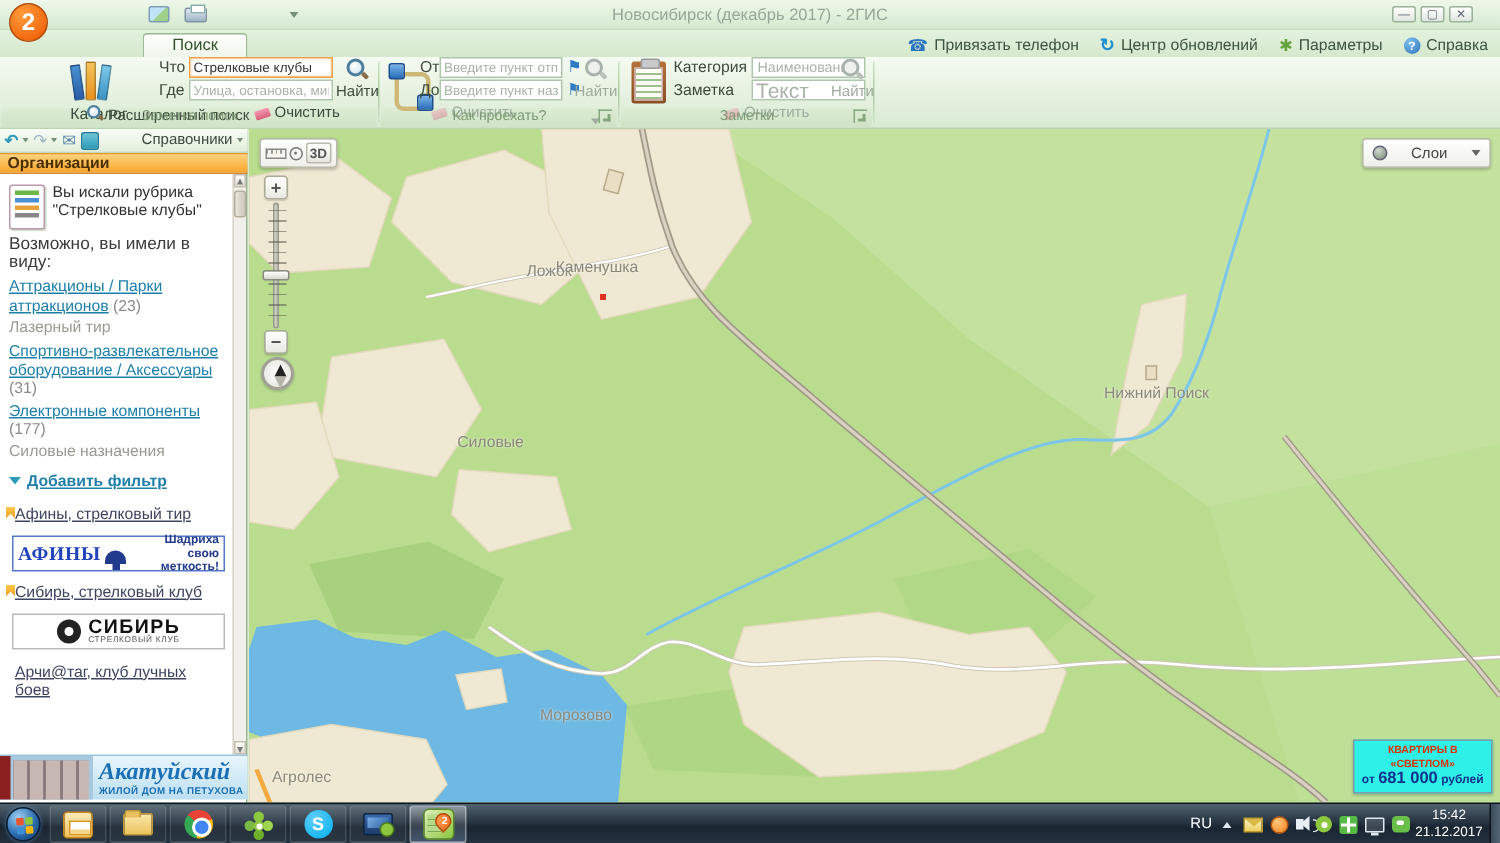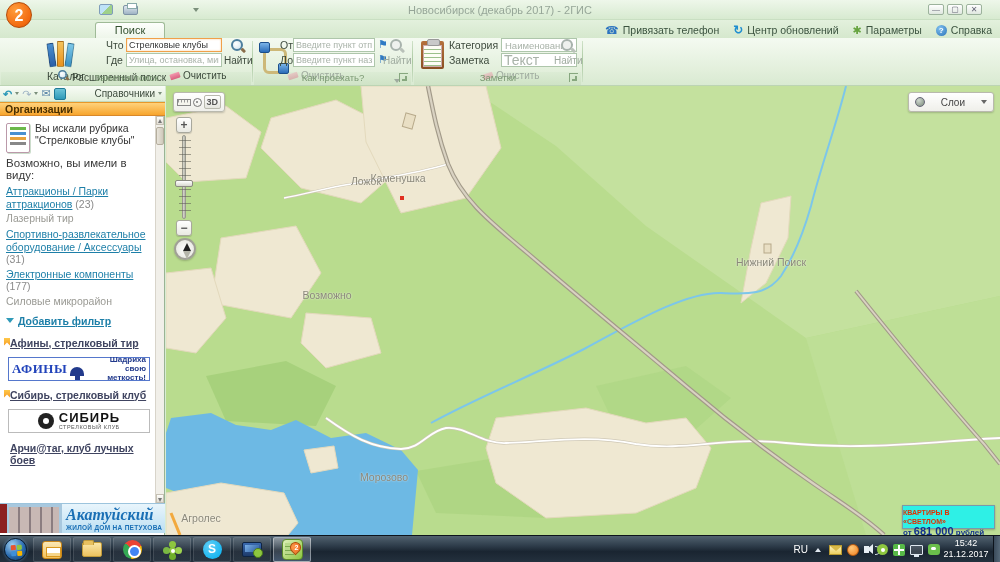--- a/index.html
+++ b/index.html
@@ -85,21 +85,21 @@
 .sum-line1{font-size:10.5px;color:#333;line-height:12px}
 .sum-line2{font-size:10.5px;color:#333;line-height:12px;margin-top:2px}
 .dym{clear:both;font-size:11.5px;color:#3a3a3a;margin:7px 0 4px}
 .sug{margin-bottom:2px;line-height:12.5px;font-size:10.5px}
 .sug a{color:#1d7fa8;text-decoration:underline}
 .sug .cnt{color:#8a8a8a}
 .sug-sub{color:#9a9a94;font-size:10.5px;line-height:12px;margin-bottom:4px}
 .addfilter{display:flex;align-items:center;gap:4px;margin:8px 0 10px;color:#1d7fa8;font-size:10.5px;font-weight:bold}
 .addfilter .funnel{width:0;height:0;border-left:4px solid transparent;border-right:4px solid transparent;border-top:5px solid #2f9ab8;position:relative}
 .addfilter u{text-decoration:underline}
-.org{position:relative;margin:0 2px 8px 4px;font-weight:bold;font-size:10.5px;color:#3f4460;line-height:12px}
+.org{position:relative;margin:0 2px 8px 4px;font-weight:normal;font-size:10.5px;color:#3f4460;line-height:12px}
 .org u{text-decoration:underline}
 .orgflag{position:absolute;left:-6px;top:1px;width:6px;height:8px;background:linear-gradient(#ffc84a,#f59a23);clip-path:polygon(0 0,100% 0,100% 100%,50% 62%,0 100%)}
 .banner-af{margin:3px 2px 8px 2px;height:24px;border:1px solid #5577cc;background:#fff;display:flex;align-items:center;padding:0 3px;gap:3px}
 .banner-af .brand{font-family:"Liberation Serif",serif;font-weight:bold;color:#2244bb;font-size:13px;letter-spacing:.5px}
 .banner-af .dome{width:15px;height:9px;background:#223a8c;border-radius:8px 8px 0 0;position:relative;margin-top:5px}
 .banner-af .dome::after{content:"";position:absolute;left:5px;top:7px;width:5px;height:6px;background:#223a8c}
 .banner-af .slog{margin-left:auto;text-align:right;color:#223a8c;font-weight:bold;font-size:8px;line-height:9px}
 .banner-sib{margin:3px 2px 9px 2px;height:24px;border:1px solid #bbb;background:#fff;display:flex;align-items:center;justify-content:center;gap:5px}
 .banner-sib .paw{width:16px;height:16px;border-radius:50%;background:#222;position:relative}
 .banner-sib .paw::after{content:"";position:absolute;left:5px;top:5px;width:6px;height:6px;border-radius:50%;background:#fff}
@@ -133,21 +133,21 @@
 .zoomminus{top:134px}
 .zoomtrack{position:absolute;left:16px;top:49px;width:4px;height:84px;background:linear-gradient(90deg,#d8d8cf,#b5b5aa);border:1px solid #99998e;border-radius:2px}
 .zoomtrack::before{content:"";position:absolute;left:-4px;top:4px;width:12px;height:76px;background:repeating-linear-gradient(rgba(90,90,80,.55) 0 1px,transparent 1px 7px)}
 .zoomthumb{position:absolute;left:9px;top:94px;width:18px;height:7px;background:linear-gradient(#fff,#d8d8cf);border:1px solid #8a8a80;border-radius:2px}
 .compass{position:absolute;left:8px;top:152px;width:22px;height:22px;border-radius:50%;background:radial-gradient(#fff,#e2e2da);border:2px solid #a0a096;box-shadow:0 1px 2px rgba(0,0,0,.2)}
 .compass::before{content:"";position:absolute;left:7px;top:3px;border-left:4px solid transparent;border-right:4px solid transparent;border-bottom:8px solid #222}
 .compass::after{content:"";position:absolute;left:7px;top:11px;border-left:4px solid transparent;border-right:4px solid transparent;border-top:8px solid #b5b5aa}
 .layers-btn{position:absolute;right:6px;top:6px;height:20px;background:linear-gradient(#fff,#efefea);border:1px solid #b9b9ae;border-radius:3px;box-shadow:0 1px 2px rgba(0,0,0,.2);display:flex;align-items:center;gap:16px;padding:0 6px;font-size:10px;color:#444}
 .globe{width:10px;height:10px;border-radius:50%;background:radial-gradient(circle at 35% 30%,#cfd8cf,#7a8a7a);border:1px solid #667}
 .l-caret{width:0;height:0;border-left:3px solid transparent;border-right:3px solid transparent;border-top:4px solid #666}
-.map-ad{position:absolute;right:5px;bottom:6px;width:93px;height:24px;background:#2ef0e6;border:1px solid #7a99aa;text-align:left;box-shadow:0 1px 2px rgba(0,0,0,.25)}
+.map-ad{position:absolute;right:5px;bottom:6px;width:93px;height:36px;background:#2ef0e6;border:1px solid #7a99aa;text-align:center;box-shadow:0 1px 2px rgba(0,0,0,.25)}
 .map-ad .l1{font-size:7px;font-weight:bold;color:#e03000;line-height:9px;margin-top:2px}
 .map-ad .l2{font-size:8px;font-weight:bold;color:#12328c;line-height:10px}
 .map-ad .price{font-size:11px}
 
 
 .taskbar{position:absolute;left:0;top:535px;width:1000px;height:27px;background:linear-gradient(#51626f,#2c3a48 40%,#1a2531 60%,#24313e);border-top:1px solid #0d141c}
 .startorb{position:absolute;left:4px;top:2px;width:23px;height:23px;border-radius:50%;background:radial-gradient(circle at 35% 28%,#9fd0f2,#2b6cb0 55%,#12365e);border:1px solid #0a2036;box-shadow:0 0 3px rgba(120,190,255,.5)}
 .startflag{position:absolute;left:6px;top:6px;width:11px;height:11px;display:grid;grid-template-columns:5px 5px;grid-gap:1px;transform:rotate(-4deg)}
 .startflag i{display:block;width:5px;height:5px;border-radius:1px}
 .startflag .f1{background:#e8552f}.startflag .f2{background:#8ec63f}.startflag .f3{background:#3f8fd8}.startflag .f4{background:#f7b500}
@@ -313,21 +313,21 @@
 
   <div class="sb-body">
     <div class="rubric-ico"></div>
     <div class="sum-line1">Вы искали рубрика "Стрелковые клубы"</div>
     <div class="dym">Возможно, вы имели в виду:</div>
 
     <div class="sug"><a href="#">Аттракционы / Парки аттракционов</a> <span class="cnt">(23)</span></div>
     <div class="sug-sub">Лазерный тир</div>
     <div class="sug"><a href="#">Спортивно-развлекательное оборудование / Аксессуары</a> <span class="cnt">(31)</span></div>
     <div class="sug"><a href="#">Электронные компоненты</a> <span class="cnt">(177)</span></div>
-    <div class="sug-sub">Силовые микрорайон</div>
+    <div class="sug-sub">Силовые назначения</div>
 
     <div class="addfilter">
         <span class="funnel"></span>
         <u>Добавить фильтр</u>
       </div>
 
     <div class="org"><span class="orgflag"></span><u>Афины, стрелковый тир</u></div>
     <div class="banner-af">
       <span class="brand">АФИНЫ</span>
       <span class="dome"></span>
@@ -398,21 +398,21 @@
 
     <path d="M5,427 L14,449" stroke="#f2a93e" stroke-width="3" fill="none"></path>
 
     <rect x="238" y="28" width="10" height="14" fill="#e9dfc4" stroke="#b7a98a" transform="rotate(15 243 35)"></rect>
     <rect x="598" y="158" width="7" height="9" fill="#e9dfc4" stroke="#b7a98a"></rect>
     <rect x="234" y="110" width="4" height="4" fill="#e03020"></rect>
   </svg>
 
   <div class="map-label" style="left:200px;top:95px">Ложок</div>
   <div class="map-label" style="left:232px;top:92px">Каменушка</div>
-  <div class="map-label" style="left:161px;top:209px">Возможно</div>
+  <div class="map-label" style="left:161px;top:209px">Силовые</div>
   <div class="map-label" style="left:605px;top:176px">Нижний Поиск</div>
   <div class="map-label" style="left:218px;top:391px">Морозово</div>
   <div class="map-label" style="left:35px;top:432px">Агролес</div>
 
   <div class="map-tools">
     <span class="ruler"></span>
     <span class="rotate"></span>
     <span class="t3d">3D</span>
   </div>
   <div class="zoomplus">+</div>

